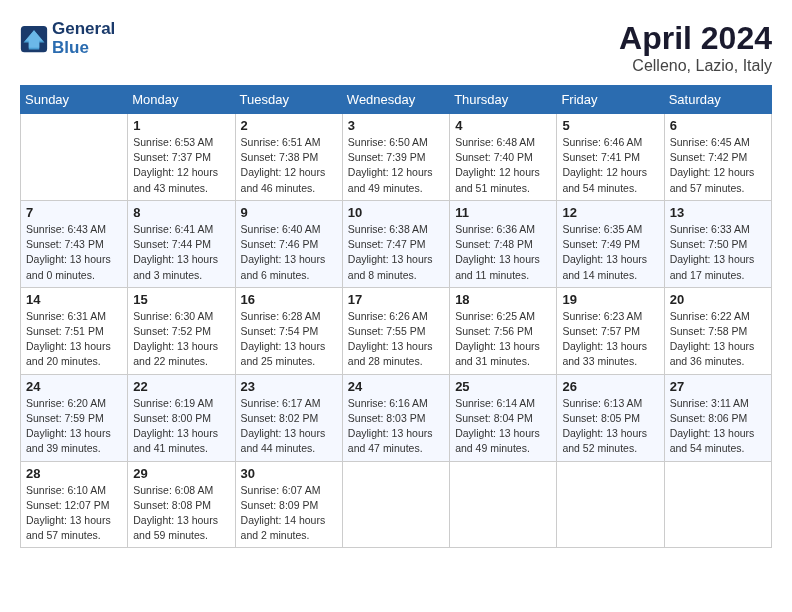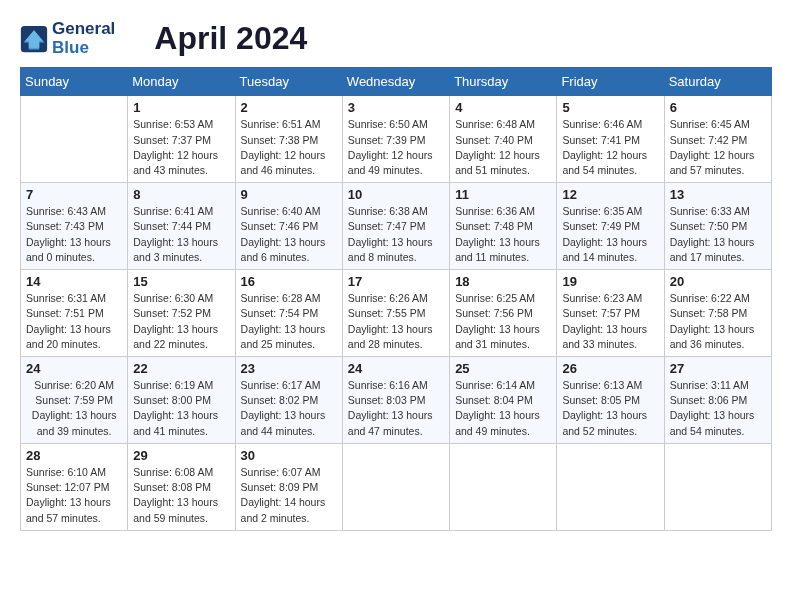--- a/index.html
+++ b/index.html
@@ -5,20 +5,21 @@
     * { margin: 0; padding: 0; box-sizing: border-box; }
     body {
       font-family: Arial, sans-serif;
       background: #fff;
       width: 792px;
       min-height: 612px;
       padding: 20px;
     }
     .header {
       display: flex;
+      justify-content: space-between;
       align-items: flex-start;
       margin-bottom: 10px;
       gap: 39px;
     }
     .logo {
       display: flex;
       align-items: center;
       gap: 4px;
     }
     .logo-icon {
@@ -91,20 +92,21 @@
       <polygon points="16,6 28,20 22,20 22,28 10,28 10,20 4,20" fill="#4a9fd4"></polygon>
       <polygon points="16,6 26,18 22,18 22,26 10,26 10,18 6,18" fill="#6bb8e8"></polygon>
     </svg>
     <div>
       <div style="font-size:17px;font-weight:bold;color:#1a3a6b;line-height:1.1">General</div>
       <div style="font-size:17px;font-weight:bold;color:#2b6cb0;line-height:1.1">Blue</div>
     </div>
   </div>
   <div class="title-block">
     <div class="month-title">April 2024</div>
+    <div class="location">Celleno, Lazio, Italy</div>
   </div>
 </div>
 
 <table>
   <thead>
     <tr>
     <th>Sunday</th>
         <th>Monday</th>
         <th>Tuesday</th>
         <th>Wednesday</th>
@@ -237,21 +239,21 @@
         <td>
           <span class="day-number">20</span>
           <div class="cell-text" style="white-space: pre-line;">Sunrise: 6:22 AM
 Sunset: 7:58 PM
 Daylight: 13 hours and 36 minutes.</div>
         </td>
       </tr>
       <tr>
         <td>
           <span class="day-number">24</span>
-          <div class="cell-text" style="white-space: pre-line; text-align: center;">Sunrise: 6:20 AM
+          <div class="cell-text" style="white-space: pre-line;">Sunrise: 6:20 AM
 Sunset: 7:59 PM
 Daylight: 13 hours and 39 minutes.</div>
         </td>
         <td>
           <span class="day-number">22</span>
           <div class="cell-text" style="white-space: pre-line;">Sunrise: 6:19 AM
 Sunset: 8:00 PM
 Daylight: 13 hours and 41 minutes.</div>
         </td>
         <td>

